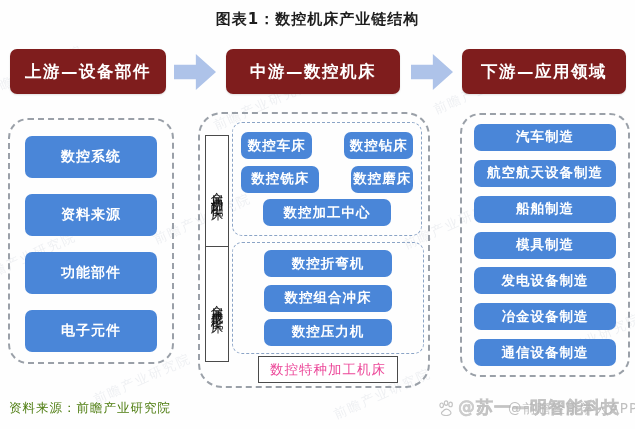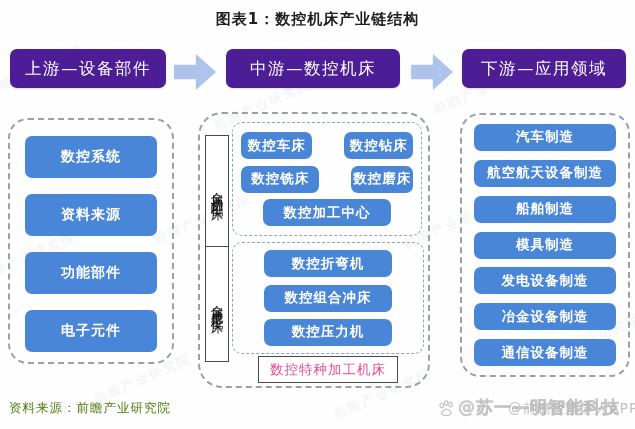--- a/index.html
+++ b/index.html
@@ -5,22 +5,22 @@
   html,body{margin:0;padding:0;background:#ffffff;}
   .canvas{
     position:relative;width:635px;height:429px;background:#fefefe;
     font-family:"DejaVu Sans","Liberation Sans",sans-serif;overflow:hidden;
   }
   .title{
     position:absolute;left:0;top:10px;width:635px;text-align:center;
     font-size:15px;font-weight:bold;color:#1f1f1f;letter-spacing:1px;
   }
   .hdr{
-    position:absolute;height:39px;background:#4c1d95;color:#fff;
-    font-weight:normal;font-size:16.5px;border-radius:7px;
+    position:absolute;height:45px;background:#7f1d1d;color:#fff;
+    font-weight:bold;font-size:16.5px;border-radius:7px;
     display:flex;align-items:center;justify-content:center;letter-spacing:1.5px;
     box-shadow:0 1px 2px rgba(0,0,0,.12);
   }
   .arrow{
     position:absolute;width:42px;height:36px;background:#aec3e9;
     clip-path:polygon(0 30%,52% 30%,52% 0,100% 50%,52% 100%,52% 70%,0 70%);
   }
   .blue{
     background:#4a86d8;color:#fff;font-weight:bold;border-radius:7px;
     display:flex;align-items:center;justify-content:center;letter-spacing:1px;

